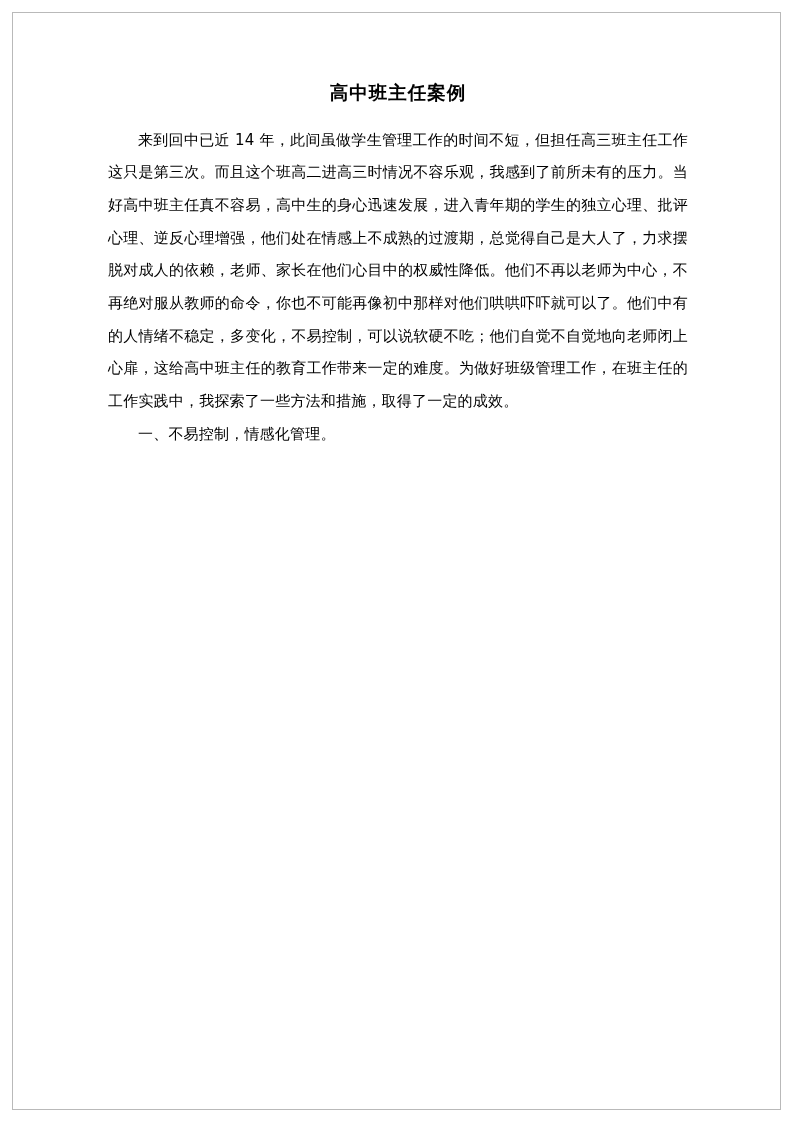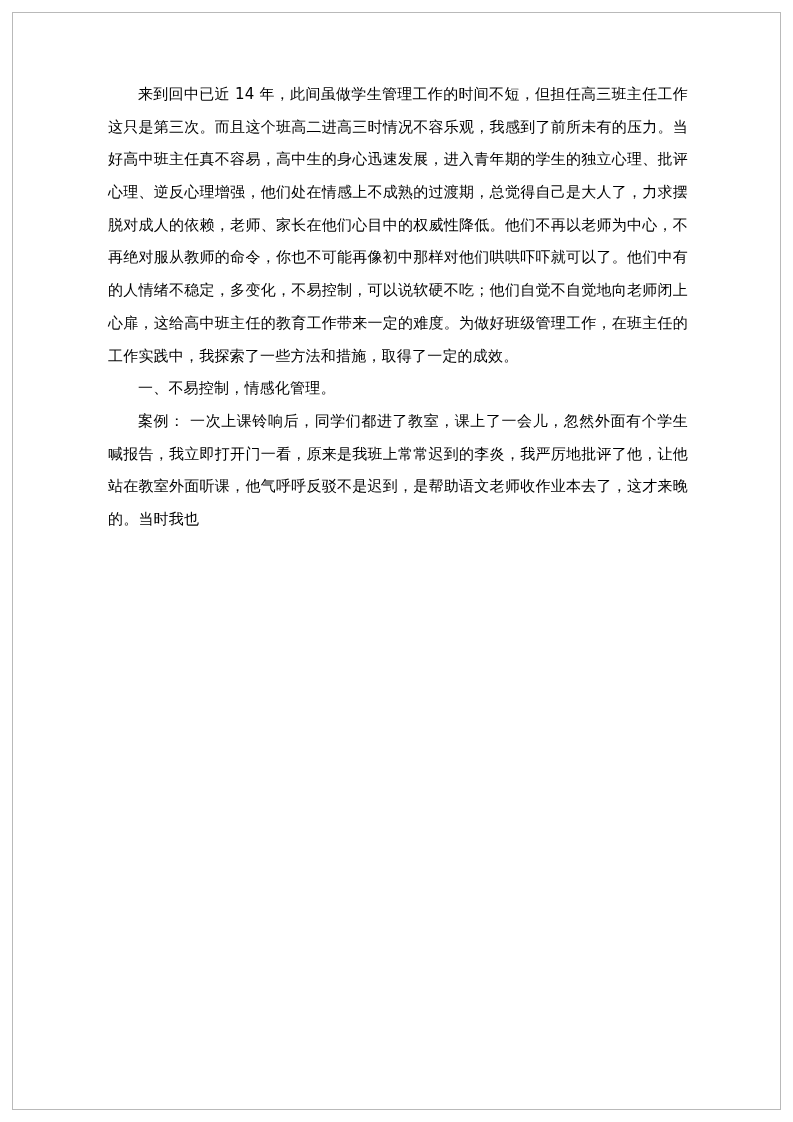--- a/index.html
+++ b/index.html
@@ -53,17 +53,17 @@
     margin: 0;
     letter-spacing: 0.2px;
   }
 </style>
 </head>
 <body>
 
 <div class="page">
   <div class="page-border"></div>
   <div class="content">
+    <h1 class="doc-title">高中班主任案例</h1>
     <p class="para">来到回中已近 14 年，此间虽做学生管理工作的时间不短，但担任高三班主任工作这只是第三次。而且这个班高二进高三时情况不容乐观，我感到了前所未有的压力。当好高中班主任真不容易，高中生的身心迅速发展，进入青年期的学生的独立心理、批评心理、逆反心理增强，他们处在情感上不成熟的过渡期，总觉得自己是大人了，力求摆脱对成人的依赖，老师、家长在他们心目中的权威性降低。他们不再以老师为中心，不再绝对服从教师的命令，你也不可能再像初中那样对他们哄哄吓吓就可以了。他们中有的人情绪不稳定，多变化，不易控制，可以说软硬不吃；他们自觉不自觉地向老师闭上心扉，这给高中班主任的教育工作带来一定的难度。为做好班级管理工作，在班主任的工作实践中，我探索了一些方法和措施，取得了一定的成效。</p>
     <p class="para">一、不易控制，情感化管理。</p>
-    <p class="para">案例：  一次上课铃响后，同学们都进了教室，课上了一会儿，忽然外面有个学生喊报告，我立即打开门一看，原来是我班上常常迟到的李炎，我严厉地批评了他，让他站在教室外面听课，他气呼呼反驳不是迟到，是帮助语文老师收作业本去了，这才来晚的。当时我也</p>
   </div>
 </div>
 
 </body></html>

